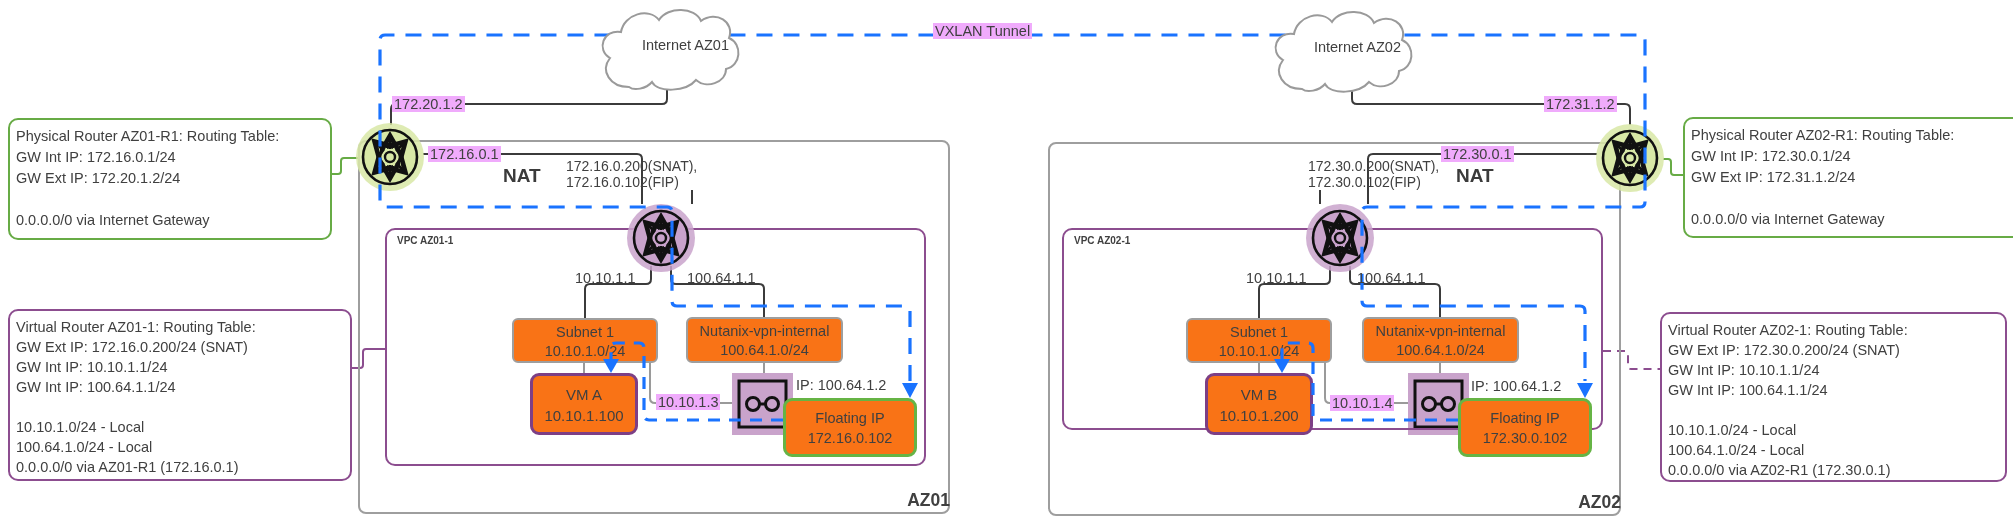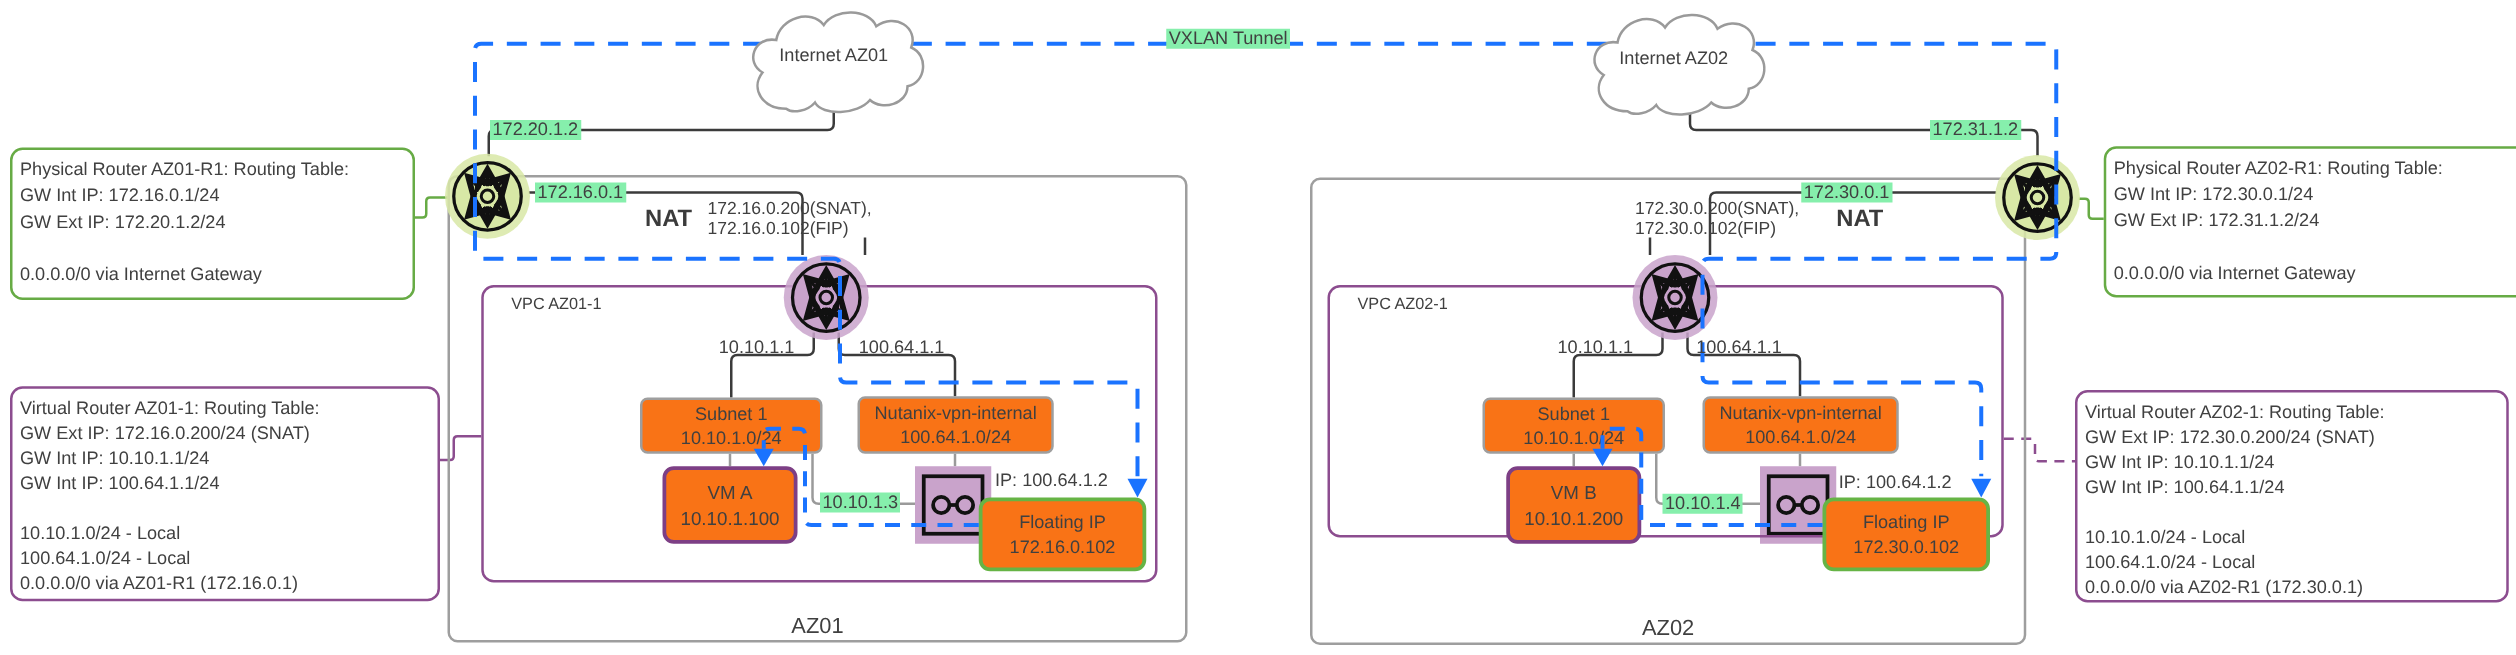--- a/index.html
+++ b/index.html
@@ -8,30 +8,30 @@
   .abs{position:absolute;box-sizing:border-box;}
   svg.layer{position:absolute;left:0;top:0;}
   .note{background:#fff;border-radius:10px;padding:6px 6px 4px 6px;font-size:14.5px;}
   .note.green{border:2.5px solid #67ab45;}
   .note.purple{border:2.5px solid #8c4d8f;margin-top:24px;}
   .note-line{white-space:nowrap;}
   .note.phys .note-line{height:21px;line-height:21px;}
   .note.virt .note-line{height:20px;line-height:20px;}
   .azbox{border:2px solid #9e9e9e;border-radius:8px;background:transparent;}
   .vpcbox{border:2.5px solid #8c4d8f;border-radius:10px;background:transparent;}
-  .vpclabel{padding:5px 22px;font-size:13px;}
+  .vpclabel{padding:5px 10px;font-size:10px;font-weight:bold;}
   .nodebox{background:#f97316;text-align:center;font-size:14.5px;line-height:19px;}
   .subnetbox{border:2px solid #9e9e9e;border-radius:6px;padding-top:3px;}
   .vmbox{border:3px solid #7d3f85;border-radius:9px;padding-top:8px;line-height:21px;font-size:15px;}
   .fipbox{border:3px solid #66b445;border-radius:9px;padding-top:7px;line-height:20px;}
   .lbl{font-size:14.5px;white-space:nowrap;line-height:16px;}
-  .lbl.bg{background:#86efac;padding:0 2px;}
-  .lbl.center{text-align:center;}
-  .nat{font-size:19px;font-weight:bold;color:#3b3b3b;margin-left:13px;}
-  .aztitle{font-size:17.5px;text-align:center;}
+  .lbl.bg{background:#f0abfc;padding:0 2px;}
+  .lbl.center{text-align:right;}
+  .nat{font-size:19px;font-weight:bold;color:#3b3b3b;}
+  .aztitle{font-size:17.5px;text-align:right;font-weight:bold;}
   .natips{font-size:14px;line-height:16px;white-space:nowrap;}
 </style>
 </head>
 <body>
 
 <div id="canvas">
 
   <svg class="layer" width="2013" height="524" style="z-index:1">
     <g fill="none" stroke="#3b3b3b" stroke-width="2">
       <path d="M667,88 V99 Q667,104 662,104 H396 Q391,104 391,109 V125"></path>

